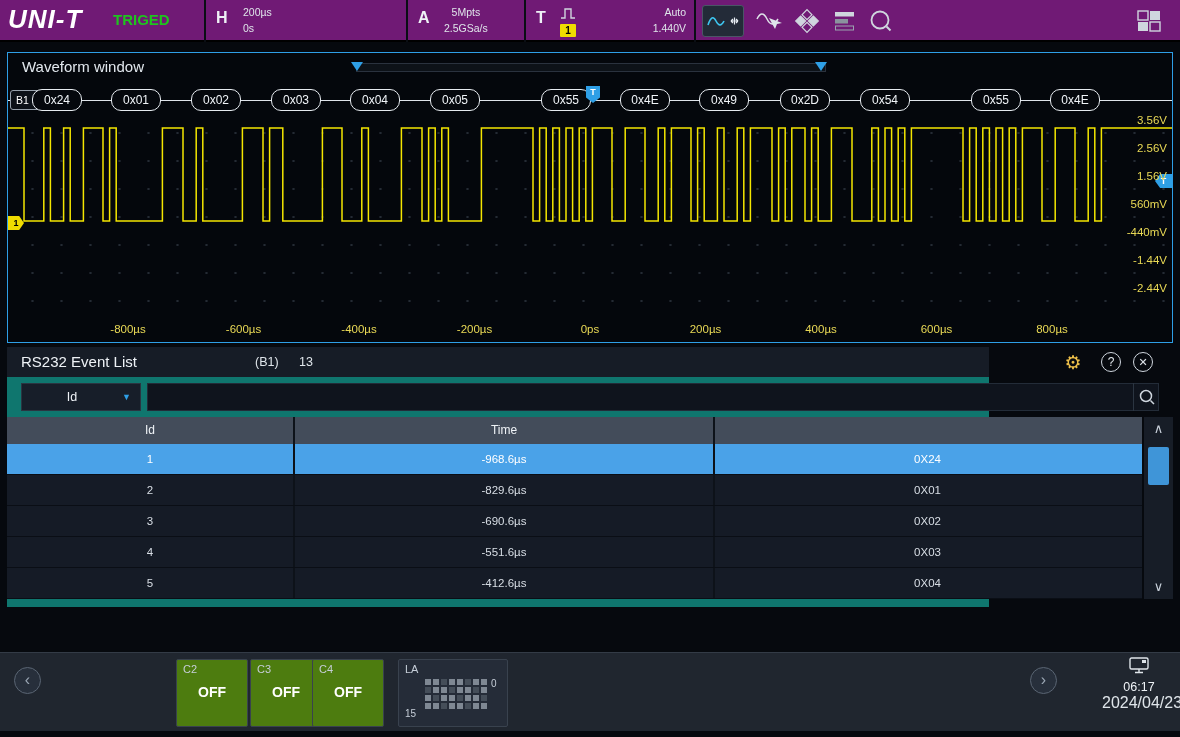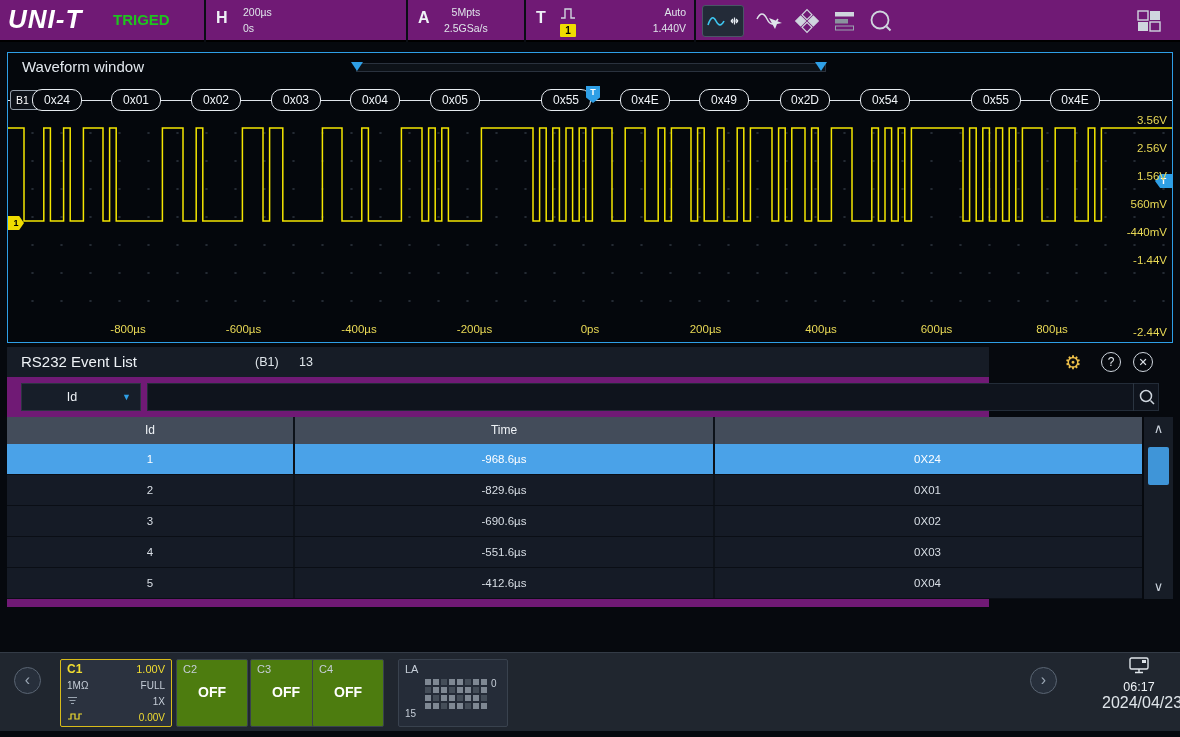--- a/index.html
+++ b/index.html
@@ -29,21 +29,21 @@
   .decode-box{position:absolute;top:36px;width:50px;height:22px;line-height:20px;text-align:center;background:#05080d;border:1px solid #e6ebf0;border-radius:10px;font-size:12px;color:#f0f4f8}
   #b1badge{position:absolute;left:2px;top:37px;height:20px;padding:0 5px;background:#0c1118;border:1px solid #97a1ac;border-radius:3px;font-size:10.5px;line-height:18px;color:#fff}
   #trigflag{position:absolute;left:578px;top:33px;width:14px;height:17px;background:#2e9fe6;color:#fff;font-size:9px;font-weight:700;text-align:center;line-height:13px;clip-path:polygon(0 0,100% 0,100% 68%,50% 100%,0 68%)}
   #wavesvg{position:absolute;left:0;top:0}
   #chmark{position:absolute;left:0;top:163px;width:16px;height:14px;background:#f0dc00;color:#000;font-size:9px;font-weight:700;text-align:center;line-height:14px;clip-path:polygon(0 0,70% 0,100% 50%,70% 100%,0 100%)}
   #tlevel{position:absolute;right:0;top:121px;width:17px;height:14px;background:#2e9fe6;color:#fff;font-size:9px;font-weight:700;text-align:center;line-height:14px;clip-path:polygon(30% 0,100% 0,100% 100%,30% 100%,0 50%)}
   .vlabel{position:absolute;right:5px;font-size:11.5px;color:#e9d955}
   .tlabel{position:absolute;top:270px;font-size:11.5px;color:#e9d955;transform:translateX(-50%)}
 
   
-  #evpanel{position:absolute;left:7px;top:347px;width:982px;height:260px;background:#701a75}
+  #evpanel{position:absolute;left:7px;top:347px;width:982px;height:260px;background:#0f766e}
   #evheader{position:absolute;left:0;top:0;width:100%;height:30px;background:#161c26}
   #evtitle{position:absolute;left:14px;top:6px;font-size:15px;color:#eef2f6}
   #evbus{position:absolute;left:248px;top:8px;font-size:12.5px;color:#dfe5ea}
   #evcount{position:absolute;left:292px;top:8px;font-size:12.5px;color:#dfe5ea}
   .hicon{position:absolute;top:5px;width:20px;height:20px;border-radius:50%;display:flex;align-items:center;justify-content:center;font-size:12px;color:#dfe5ea}
   .hicon.ring{border:1.5px solid #cfd6de}
   #gearicon{left:1056px;font-size:19px;color:#eec04a;border:none}
   #qicon{left:1094px}
   #xicon{left:1126px;font-size:11px}
   #filterrow{position:absolute;left:0;top:34px;width:100%;height:32px}
@@ -197,21 +197,21 @@
 
     <div id="chmark">1</div>
     <div id="tlevel">T</div>
     <div>
         <div class="vlabel" style="top: 61px;">3.56V</div>
         <div class="vlabel" style="top: 89px;">2.56V</div>
         <div class="vlabel" style="top: 117px;">1.56V</div>
         <div class="vlabel" style="top: 145px;">560mV</div>
         <div class="vlabel" style="top: 173px;">-440mV</div>
         <div class="vlabel" style="top: 201px;">-1.44V</div>
-        <div class="vlabel" style="top: 229px; margin-top: 44px;">-2.44V</div>
+        <div class="vlabel" style="top: 229px;">-2.44V</div>
       </div>
     <div>
         <div class="tlabel" style="left: 120px;">-800µs</div>
         <div class="tlabel" style="left: 235.5px;">-600µs</div>
         <div class="tlabel" style="left: 351px;">-400µs</div>
         <div class="tlabel" style="left: 466.5px;">-200µs</div>
         <div class="tlabel" style="left: 582px;">0ps</div>
         <div class="tlabel" style="left: 697.5px;">200µs</div>
         <div class="tlabel" style="left: 813px;">400µs</div>
         <div class="tlabel" style="left: 928.5px;">600µs</div>
@@ -280,46 +280,20 @@
     <div id="scrollcol">
       <div class="scr-arrow" style="top:0">∧</div>
       <div id="scrthumb"></div>
       <div class="scr-arrow" style="top:158px">∨</div>
     </div>
   </div>
 
   <div id="bottombar">
     <div class="circbtn" style="left:14px">‹</div>
 
-    <div id="c1card">
-      <div class="c1row">
-        <span class="yel c1name">C1</span>
-        <span class="yel" style="font-size:11px">1.00V</span>
-      </div>
-      <div class="c1row">
-        <span>1MΩ</span>
-        <span>FULL</span>
-      </div>
-      <div class="c1row">
-        <span>
-          <svg width="11" height="9" viewBox="0 0 11 9">
-              <path d="M1 1.5 h9 M2.5 4.5 h6 M4 7.5 h3" stroke="#9aa4b0" stroke-width="1.2"></path>
-            </svg>
-        </span>
-        <span>1X</span>
-      </div>
-      <div class="c1row">
-        <span>
-          <svg width="16" height="9" viewBox="0 0 16 9">
-              <path d="M1 7 h3 v-5 h4 v5 h4 v-5 h3" stroke="#f0dc30" fill="none" stroke-width="1.2"></path>
-            </svg>
-        </span>
-        <span class="yel">0.00V</span>
-      </div>
-    </div>
 
     <div>
         <div class="offcard" style="left: 176px;">
           <div class="offname">C2</div>
           <div class="offstate">OFF</div>
         </div>
         <div class="offcard" style="left: 250px;">
           <div class="offname">C3</div>
           <div class="offstate">OFF</div>
         </div>

